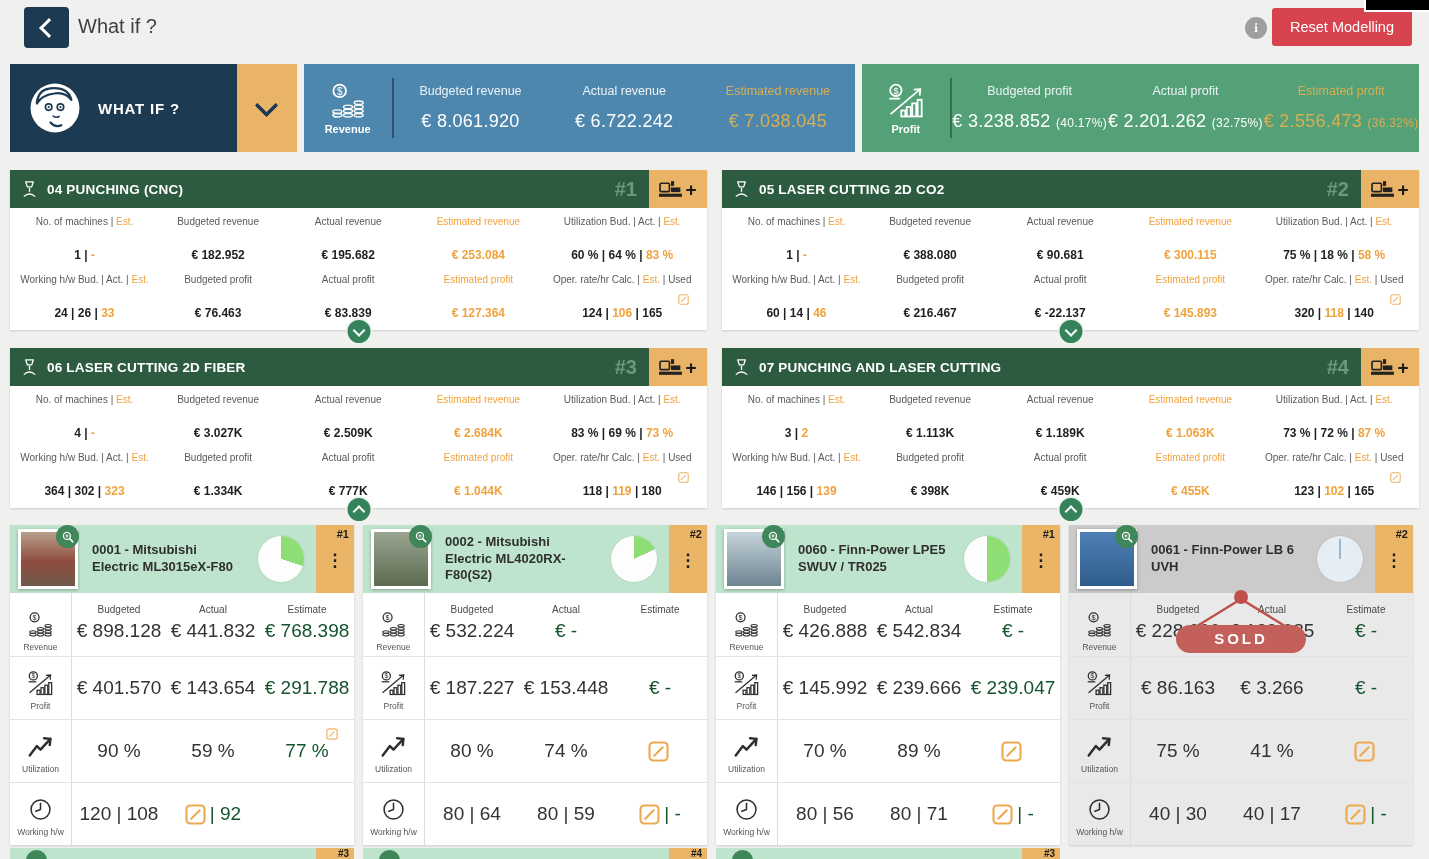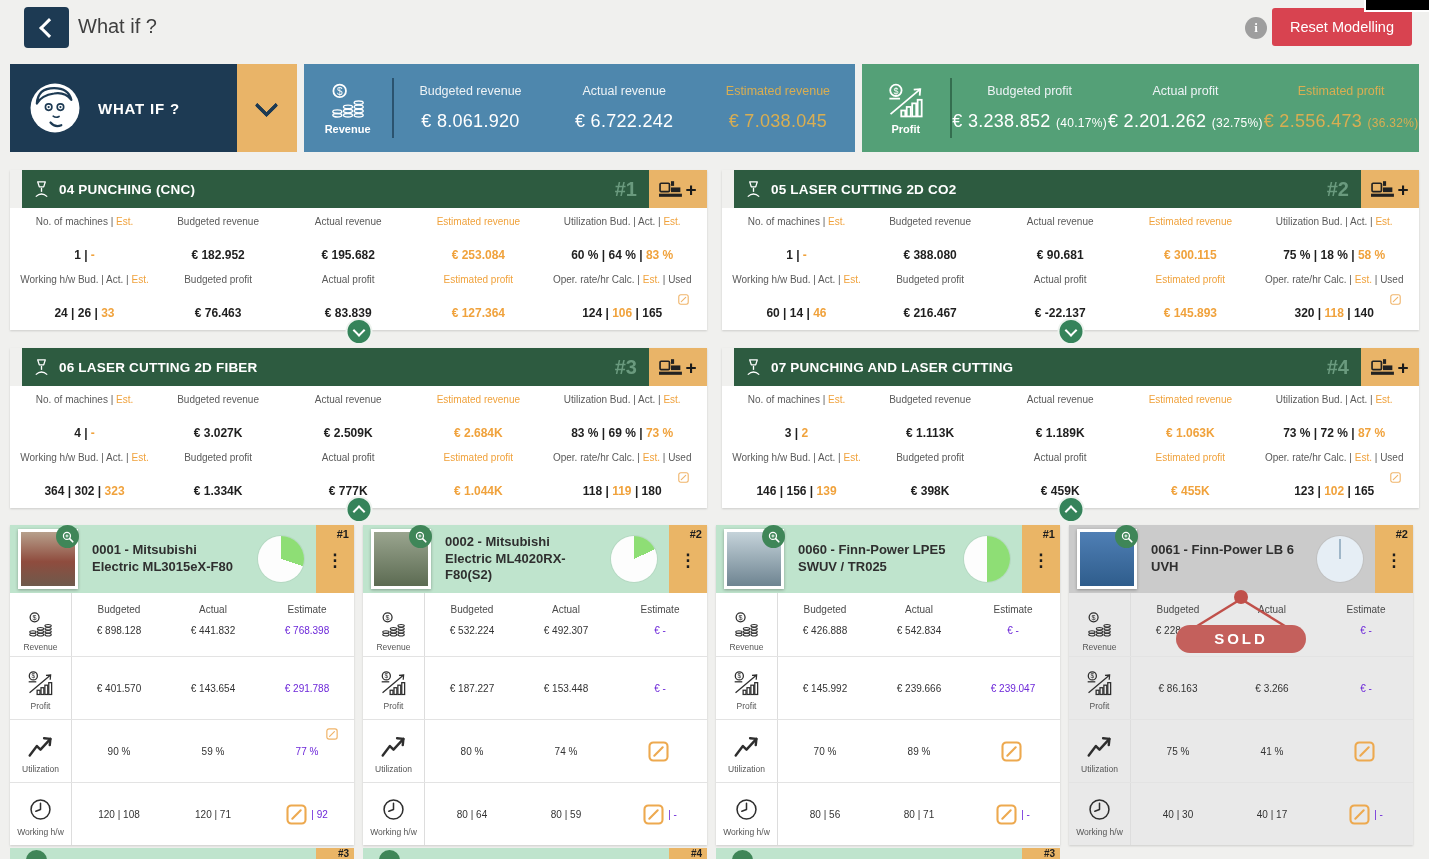--- a/index.html
+++ b/index.html
@@ -32,21 +32,21 @@
   .panel-rev .p-div{background:rgba(15,40,60,.55);}
   .panel-pro .p-div{background:rgba(20,60,40,.5);}
   .p-col{flex:1;text-align:center;}
   .p-lab{font-size:12.5px;color:#eef3f6;margin-bottom:13px;}
   .p-val{font-size:18px;color:#fff;letter-spacing:.3px;}
   .p-pct{font-size:12px;}
   .est-col .p-lab,.est-col .p-val{color:#d9ae52;}
   
   .g-grid{position:absolute;top:170px;left:10px;width:1409px;display:flex;flex-wrap:wrap;gap:18px 15px;}
   .g-card{width:697px;height:160px;position:relative;box-shadow:0 1px 2px rgba(0,0,0,.15);}
-  .g-head{height:38px;background:#2d5b40;display:flex;align-items:center;padding-left:10px;margin-left:12px;}
+  .g-head{height:38px;background:#2d5b40;display:flex;align-items:center;padding-left:10px;}
   .g-ic{width:19px;height:19px;margin-right:8px;flex:none;}
   .g-title{color:#fff;font-weight:bold;font-size:13.5px;letter-spacing:.2px;}
   .g-rank{margin-left:auto;color:#6a9a7e;font-size:20px;font-weight:bold;padding-right:12px;}
   .g-add{width:58px;height:38px;background:#e9b468;display:flex;align-items:center;justify-content:center;gap:1px;cursor:pointer;flex:none;}
   .g-add svg{width:25px;height:18px;}
   .g-plus{font-size:19px;font-weight:bold;color:#1a1a1a;line-height:1;}
   .g-body{height:122px;background:#fff;display:grid;grid-template-columns:20% 19% 19% 19% 23%;padding:6px 6px 0 6px;box-sizing:border-box;}
   .stat{text-align:center;padding:2px 4px;}
   .s-label{font-size:10px;color:#5a5a5a;line-height:1.25;min-height:25px;}
   .s-value{font-size:12px;font-weight:bold;color:#1f1f1f;position:relative;margin-top:7px;}
@@ -76,24 +76,24 @@
   .m-dots{position:absolute;top:50%;left:50%;transform:translate(-50%,-42%);font-size:17px;font-weight:bold;color:#1d1d1d;cursor:pointer;line-height:1;}
   .m-body{position:absolute;top:68px;left:0;right:0;bottom:0;background:#fff;}
   .m-colheads{position:absolute;top:3px;left:62px;right:0;display:grid;grid-template-columns:1fr 1fr 1fr;z-index:1;}
   .m-colheads span{text-align:center;font-size:10px;color:#4a4a4a;margin-top:8px;}
   .m-rows{position:absolute;inset:0;display:grid;grid-template-rows:repeat(4,1fr);}
   .m-row{display:grid;grid-template-columns:62px 1fr 1fr 1fr;border-top:1px solid #e3e3e3;}
   .m-row.r1{border-top:none;}
   .icell{border-right:1px solid #ddd;display:flex;flex-direction:column;align-items:center;justify-content:center;gap:4px;padding-top:4px;}
   .icell svg{width:27px;height:27px;color:#2e2e2e;}
   .rlab{font-size:8.5px;color:#555;}
-  .cell{display:flex;align-items:center;justify-content:center;font-size:10px;color:#333;position:relative;gap:4px;}
+  .cell{display:flex;align-items:center;justify-content:center;font-size:19px;color:#333;position:relative;gap:4px;}
   .r1 .cell{padding-top:12px;}
   .r1 .icell{padding-top:14px;}
-  .cell.est{color:#6d28d9;}
+  .cell.est{color:#14532d;}
   .emini{position:absolute;top:8px;right:16px;line-height:0;cursor:pointer;}
   .emini svg{width:12px;height:12px;color:#f0b469;}
   .ebox{line-height:0;cursor:pointer;}
   .ebox svg{width:21px;height:21px;color:#eda94f;}
   .m-card[data-sold="true"] .m-header{background:#cbcbcb;}
   .m-card[data-sold="true"] .m-body{background:#e9e9e9;}
   .m-card[data-sold="true"] .pie{background:#e6eef5 !important;}
   .m-card[data-sold="true"] .pie::after{content:"";position:absolute;left:50%;top:3px;width:2px;height:20px;background:#9fb6c8;transform:translateX(-50%);}
   .sold-wrap{position:absolute;top:-6px;left:50%;transform:translateX(-50%);z-index:4;pointer-events:none;}
   
@@ -610,21 +610,20 @@
               </div>
             </div>
             <div class="m-row">
               <div class="icell">
                 <svg viewBox="0 0 30 30">
                   <use href="#i-clock"></use>
                 </svg>
                 <span class="rlab">Working h/w</span>
               </div>
               <div class="cell">120 | 108</div>
-              <div class="cell">120 | 71</div>
               <div class="cell est">
 
                 <span class="ebox"><svg viewBox="0 0 14 14">
                     <use href="#i-edit"></use>
                   </svg></span>
                 <span>| 92</span>
               </div>
             </div>
           </div>
 
@@ -654,21 +653,20 @@
           </div>
           <div class="m-rows">
             <div class="m-row r1">
               <div class="icell">
                 <svg viewBox="0 0 32 32">
                   <use href="#i-coins"></use>
                 </svg>
                 <span class="rlab">Revenue</span>
               </div>
               <div class="cell">€ 532.224</div>
-              <div class="cell">€ 492.307</div>
               <div class="cell est">
 
                 <span>€ -</span>
               </div>
             </div>
             <div class="m-row">
               <div class="icell">
                 <svg viewBox="0 0 32 32">
                   <use href="#i-profit"></use>
                 </svg>

